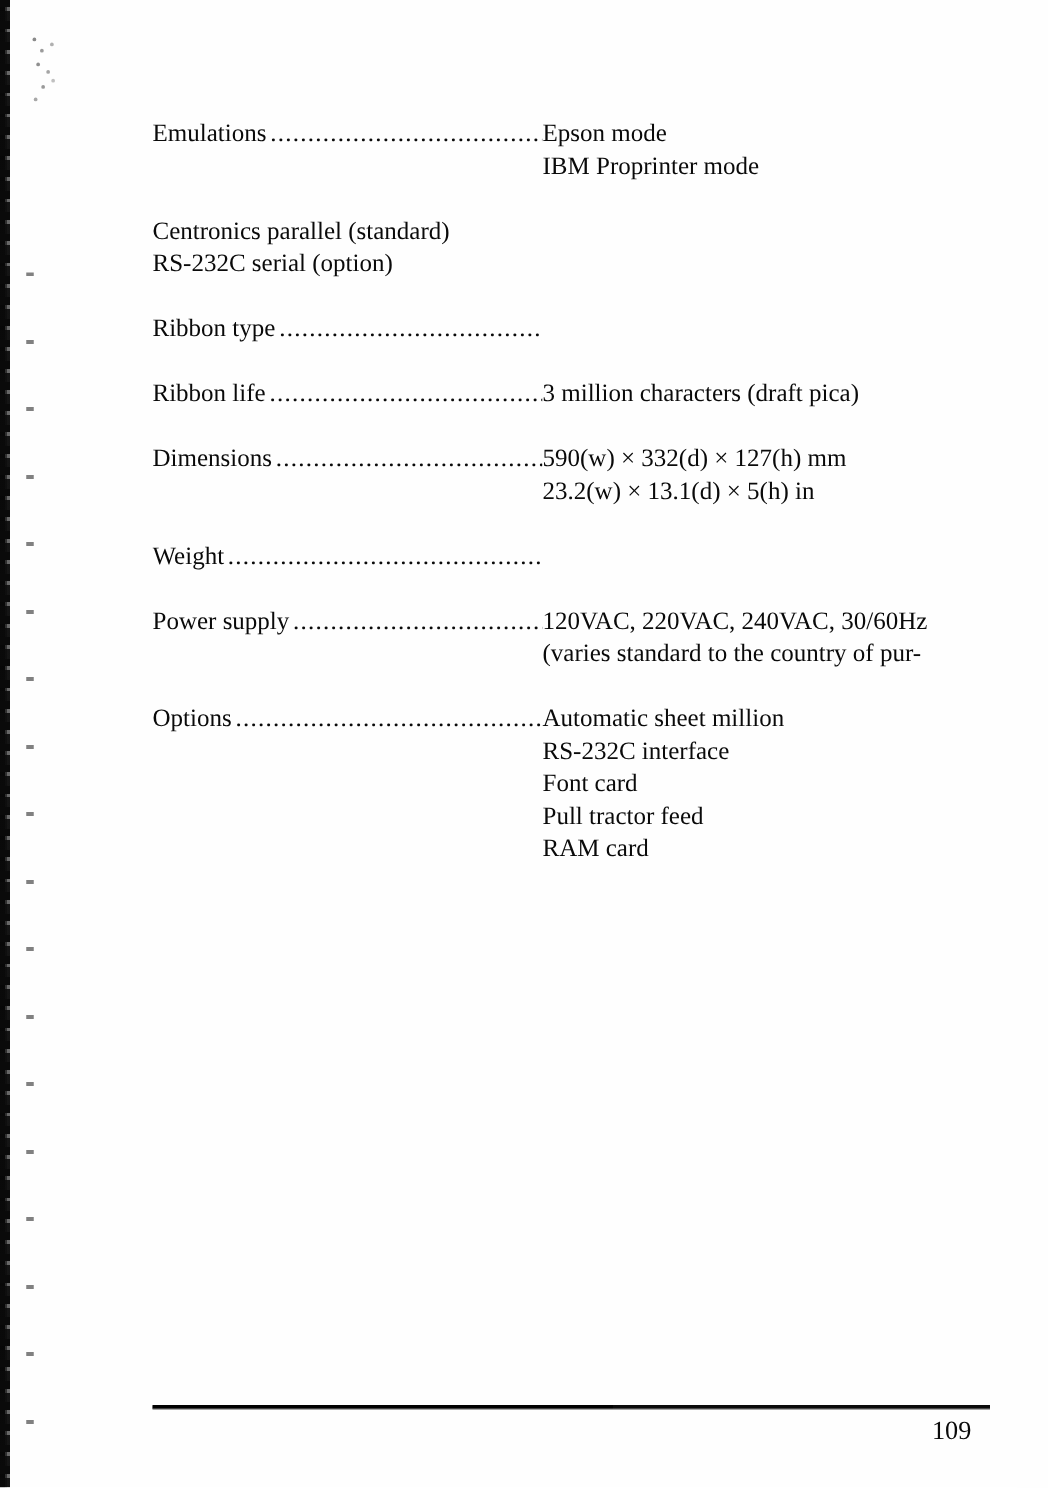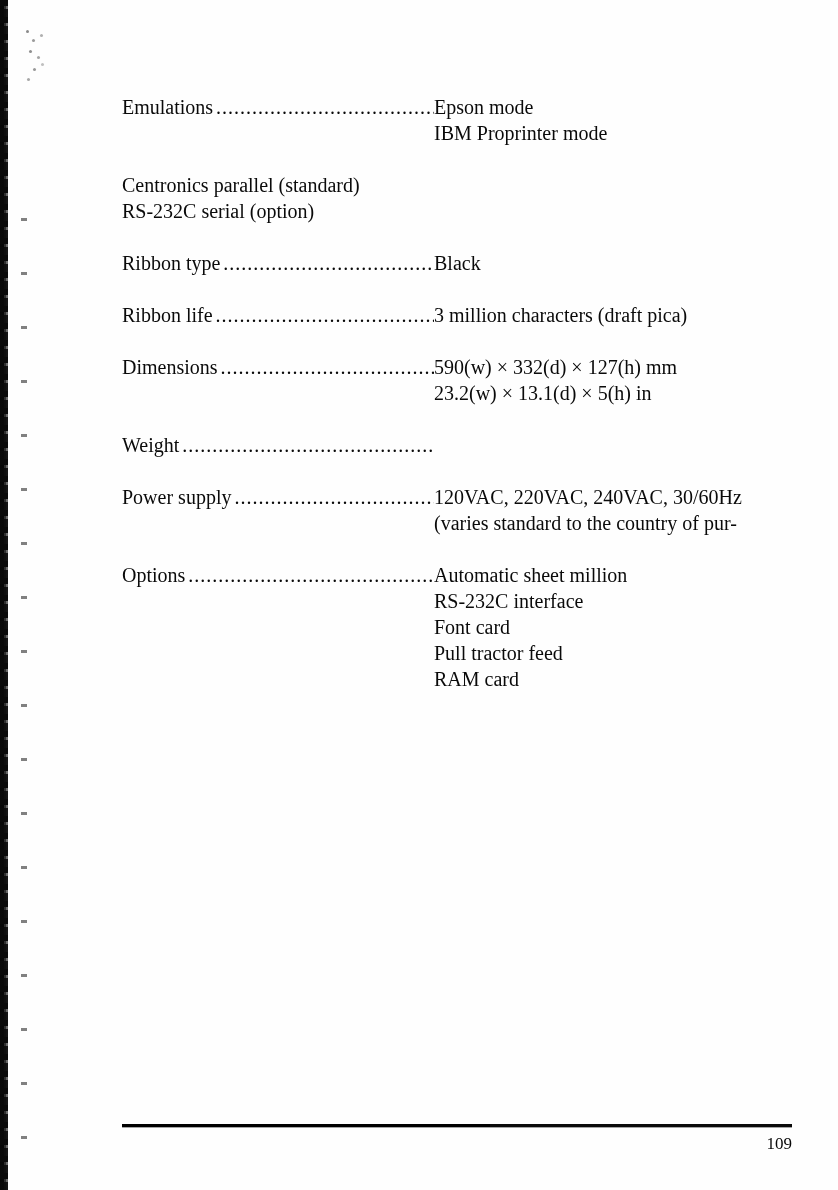--- a/index.html
+++ b/index.html
@@ -105,22 +105,22 @@
     left: 122px;
     width: 670px;
     top: 1124px;
     height: 3px;
     background: linear-gradient(to right, #000 0 55%, #0a0a0a 55% 100%);
     box-shadow: 0 1px 0 rgba(0,0,0,0.35);
   }
   .page-number {
     position: absolute;
     top: 1131px;
-    right: 46px;
-    font-size: 17px;
+    right: 61px;
+    font-size: 21px;
     line-height: 26px;
   }
 </style>
 </head>
 <body>
 
 <div class="page">
 
   <div class="gutter"></div>
   <div class="margin-ticks"></div>
@@ -142,21 +142,20 @@
           <div class="value-line">Centronics parallel (standard)</div>
           <div class="value-line">RS-232C serial (option)</div>
         </div>
       </div>
       <div class="spec-row">
         <div class="label-cell">
           <span class="spec-label">Ribbon type</span>
           <span class="leader"></span>
         </div>
         <div class="values">
-          <div class="value-line">Black</div>
         </div>
       </div>
       <div class="spec-row">
         <div class="label-cell">
           <span class="spec-label">Ribbon life</span>
           <span class="leader"></span>
         </div>
         <div class="values">
           <div class="value-line">3 million characters (draft pica)</div>
         </div>

